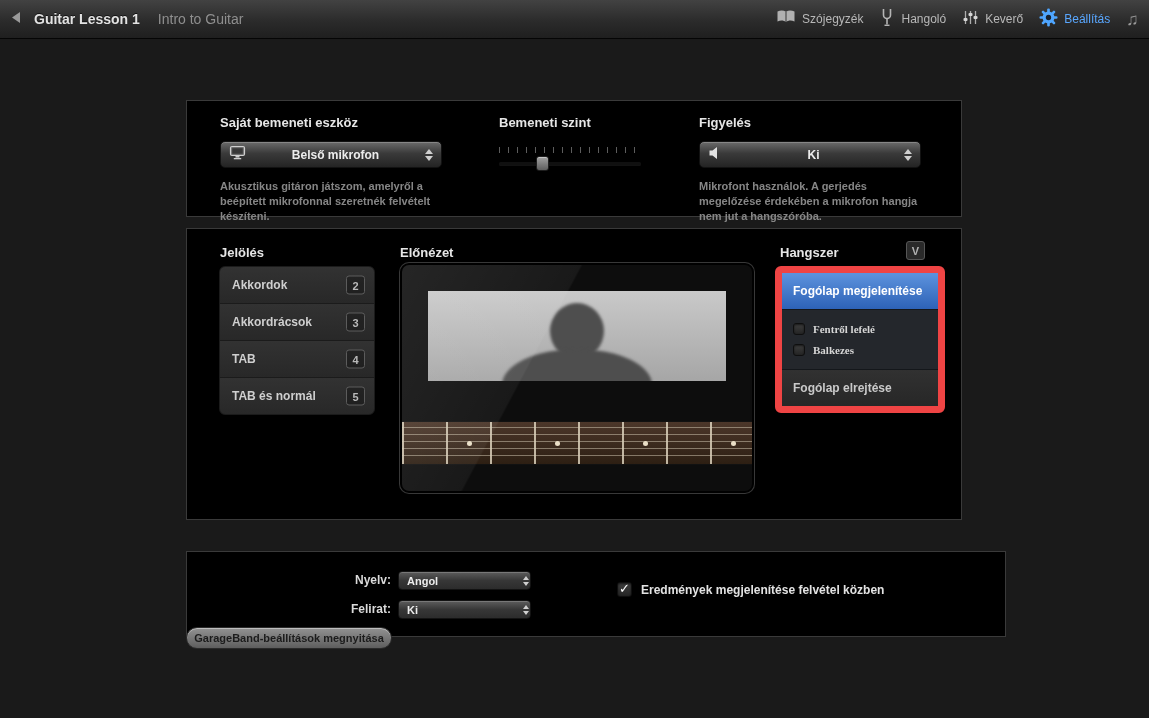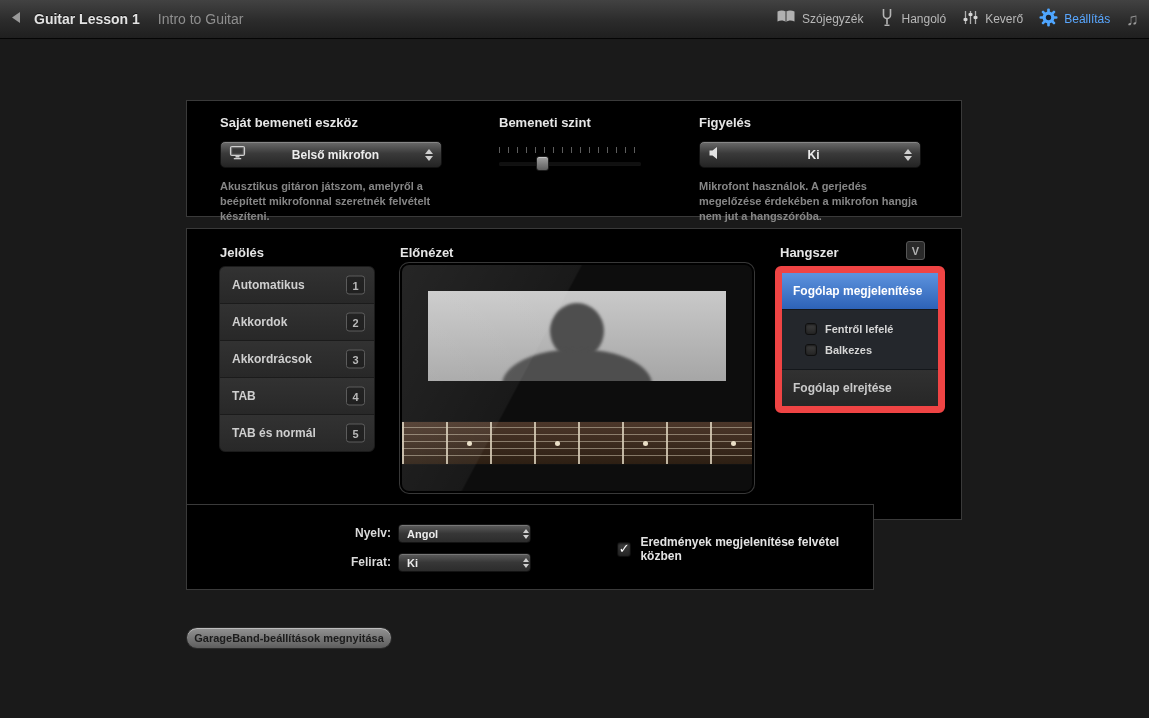--- a/index.html
+++ b/index.html
@@ -15,21 +15,21 @@
   .topbar-right{position:absolute;right:10px;top:0;height:38px;display:flex;align-items:center;}
   .tb-item{display:flex;align-items:center;gap:6px;margin-left:16px;cursor:default;}
   .tb-label{font-size:12px;color:#b8b8b8;}
   .tb-item.active .tb-label{color:#59a7ff;}
   .tb-note{font-size:17px;color:#9a9a9a;margin-left:16px;line-height:1;}
 
   
   .panel{position:absolute;background:#000000;border:1px solid #3a3a3a;box-sizing:border-box;}
   #panel-input{left:186px;top:100px;width:776px;height:117px;}
   #panel-main{left:186px;top:228px;width:776px;height:292px;}
-  #panel-lang{left:186px;top:504px;width:688px;height:86px;}
+  #panel-lang{left:186px;top:551px;width:820px;height:86px;}
   .h{position:absolute;font-size:13px;font-weight:bold;color:#e6e6e6;}
 
   
   .dd{position:absolute;height:27px;border-radius:5px;border:1px solid #121212;box-sizing:border-box;
       background:linear-gradient(#6b6b6b,#3a3a3a 45%,#242424);
       box-shadow:inset 0 1px 0 rgba(255,255,255,.2),0 1px 1px rgba(0,0,0,.5);
       display:flex;align-items:center;padding:0 8px;color:#ececec;font-size:12px;font-weight:bold;cursor:default;gap:23px;}
   .dd .dd-text{flex:1;text-align:center;}
   .updown{display:flex;flex-direction:column;gap:2px;align-items:center;}
   .tri-up{width:0;height:0;border-left:4px solid transparent;border-right:4px solid transparent;border-bottom:5px solid #d0d0d0;}
@@ -79,21 +79,21 @@
         background:linear-gradient(118deg,rgba(255,255,255,.10) 0%,rgba(255,255,255,.05) 38%,rgba(255,255,255,0) 38.5%);}
 
   
   .vbadge{position:absolute;left:719px;top:12px;width:17px;height:17px;border:1px solid #565656;
         border-radius:3px;background:#2a2a2a;color:#b2b2b2;font-size:11px;font-weight:bold;
         display:flex;align-items:center;justify-content:center;}
   .instr{position:absolute;left:588px;top:37px;width:156px;border-radius:6px;overflow:hidden;
         border:7px solid #ef4444;box-shadow:0 1px 3px rgba(0,0,0,.45);}
   .instr-show{height:36px;display:flex;align-items:center;padding-left:11px;
         background:linear-gradient(#5d93de,#2d62b6);color:#fff;font-size:12px;font-weight:bold;cursor:default;}
-  .instr-opts{background:#24272c;border-top:1px solid #14171b;border-bottom:1px solid #14171b;padding:8px 12px 9px;}
+  .instr-opts{background:#24272c;border-top:1px solid #14171b;border-bottom:1px solid #14171b;padding:8px 0 9px;font-family:Liberation Serif, serif;}
   .opt-row{display:flex;align-items:center;gap:8px;padding-left:11px;height:21px;
         font-size:11px;font-weight:bold;color:#d6d6d6;cursor:default;}
   .instr-hide{height:36px;display:flex;align-items:center;padding-left:11px;
         background:linear-gradient(#313131,#272727);color:#c9c9c9;font-size:12px;font-weight:bold;cursor:default;}
 
   
   .checkbox{border-radius:3px;border:1px solid #0f0f0f;background:linear-gradient(#3e3e3e,#242424);
         box-shadow:inset 0 1px 2px rgba(0,0,0,.6);display:flex;align-items:center;justify-content:center;
         color:#fff;box-sizing:border-box;cursor:default;}
   .cb-sm{width:12px;height:12px;}
@@ -229,24 +229,20 @@
           <span class="tri-down"></span>
         </span>
     </div>
     <div class="caption" style="left:512px;top:78px;width:226px;">Mikrofont használok. A gerjedés megelőzése érdekében a mikrofon hangja nem jut a hangszóróba.</div>
   </div>
 
   <div class="panel" id="panel-main">
     <div class="h" style="left:33px;top:16px;">Jelölés</div>
     <div class="notation">
       <div class="n-item">
-        <span>Automatikus</span>
-        <span class="key">1</span>
-      </div>
-      <div class="n-item">
         <span>Akkordok</span>
         <span class="key">2</span>
       </div>
       <div class="n-item">
         <span>Akkordrácsok</span>
         <span class="key">3</span>
       </div>
       <div class="n-item">
         <span>TAB</span>
         <span class="key">4</span>

